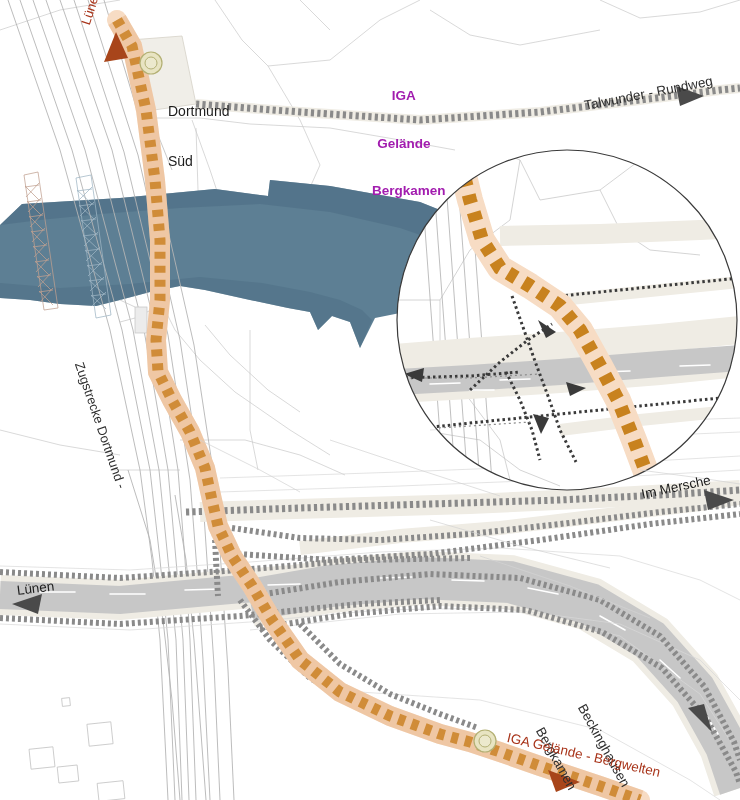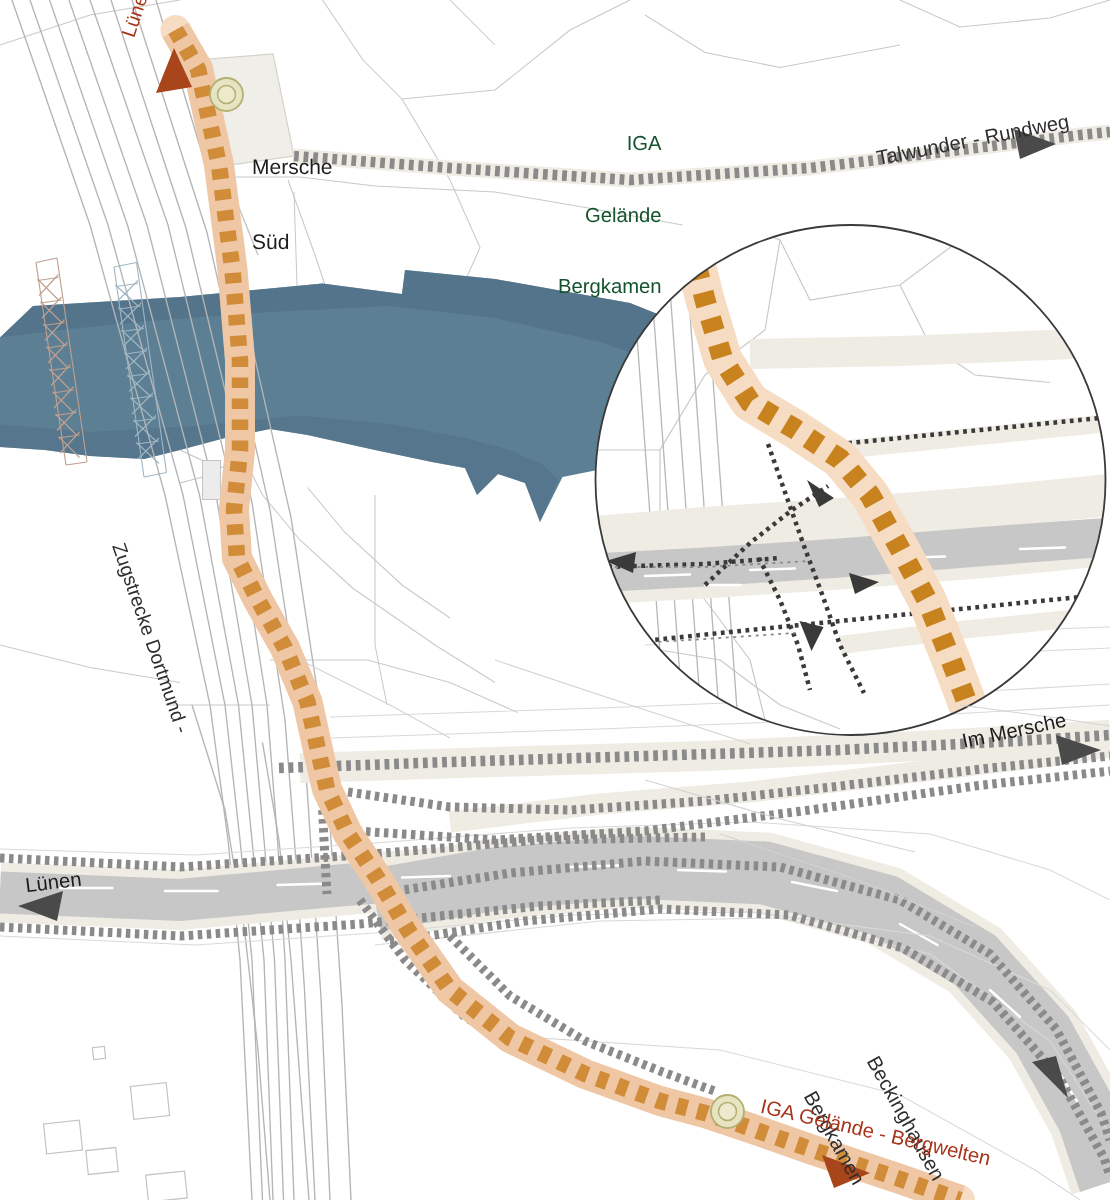--- a/index.html
+++ b/index.html
@@ -40,22 +40,23 @@
     transform-origin: left top;
   }
   .lbl-eingang {
     left: 168px; top: 70px;
     font-size: 14px;
     color: #1c1c1c;
   }
   .lbl-iga-gelaende {
     left: 362px; top: 56px;
     font-size: 13.5px;
-    color: #14532d;
-    text-align: right;
+    color: #a21caf;
+    text-align: center;
+    font-weight: bold;
   }
   .lbl-talwunder-rundweg {
     left: 586px; top: 98px;
     font-size: 13.5px;
     color: #2e2e2e;
     transform: rotate(-11deg);
     transform-origin: left bottom;
   }
   .lbl-zugstrecke {
     left: 86px; top: 360px;
@@ -408,21 +409,21 @@
         <path d="M 480,556 L 570,586 L 650,618"></path>
         <path d="M 640,470 L 700,478 L 740,484"></path>
       </g>
 
     </g>
   </svg>
 
   <div class="map-label lbl-lunen-top">Lünen</div>
 
   <div class="map-label lbl-eingang">
-    <div>Mersche</div>
+    <div>Dortmund</div>
     <div>Süd</div>
   </div>
 
   <div class="map-label lbl-iga-gelaende">
     <div>IGA</div>
     <div>Gelände</div>
     <div style="padding-left:10px">Bergkamen</div>
   </div>
 
   <div class="map-label lbl-talwunder-rundweg">Talwunder - Rundweg</div>

